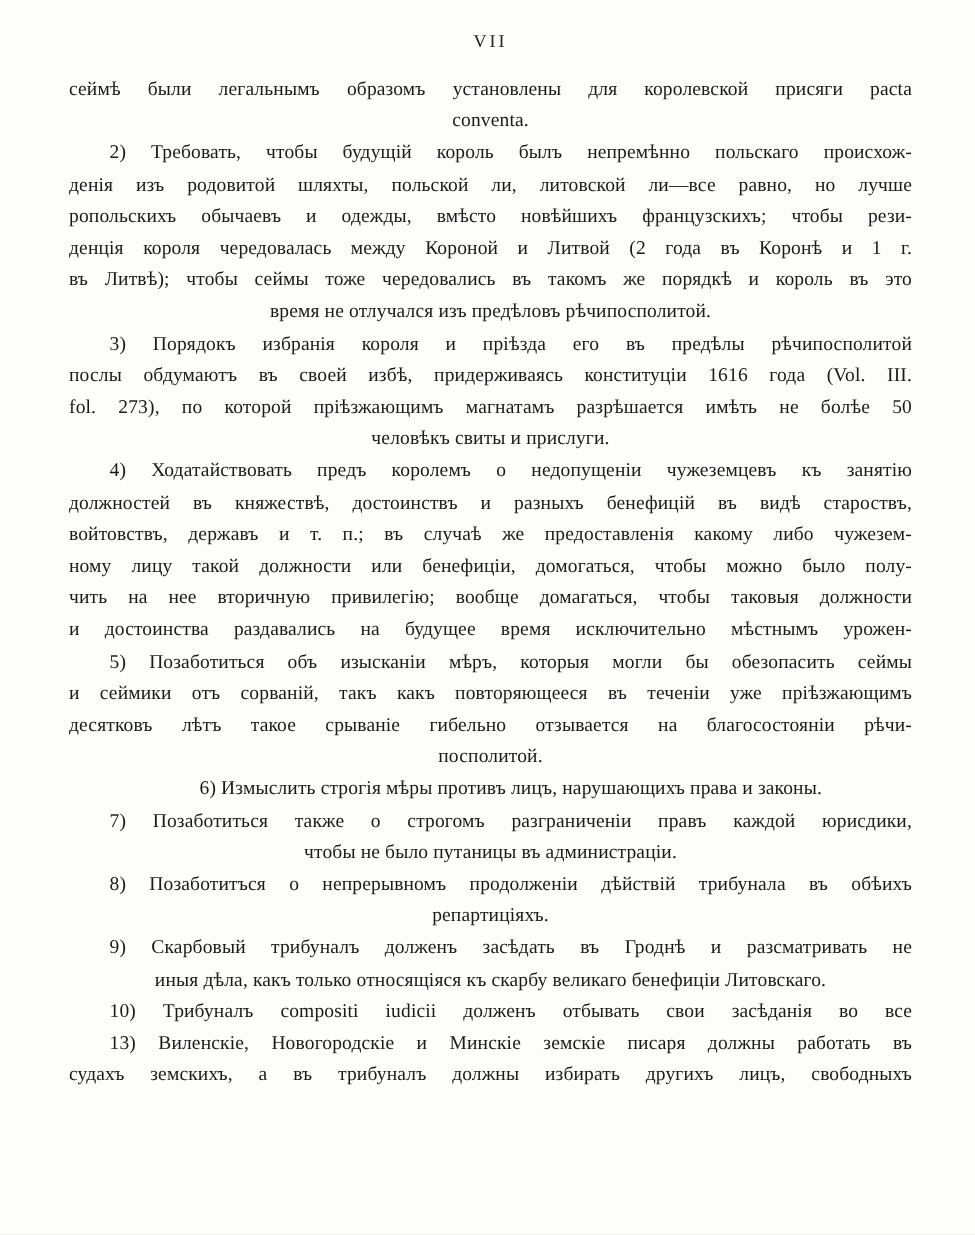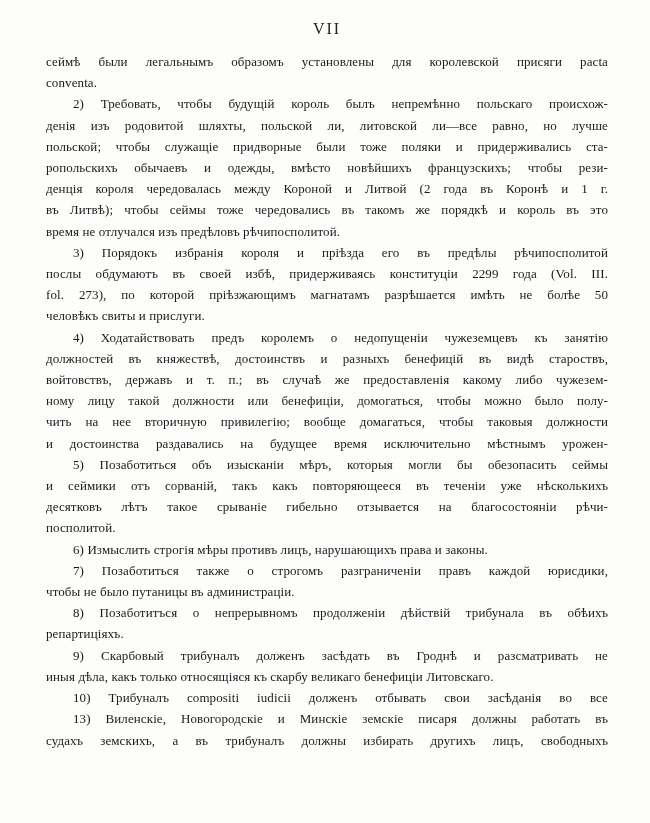--- a/index.html
+++ b/index.html
@@ -13,76 +13,75 @@
     margin: 0 auto;
     background: #fdfdfc;
     box-sizing: border-box;
     padding: 20px 42px 0 46px;
     font-family: "Liberation Serif", "DejaVu Serif", serif;
     color: #1a1a1a;
     overflow: hidden;
   }
   .page-number {
     text-align: center;
-    font-size: 16px;
+    font-size: 12px;
     letter-spacing: 2px;
     margin-bottom: 13px;
     color: #222;
   }
   .text-block {
     font-size: 13px;
     line-height: 21.2px;
     letter-spacing: 0.1px;
   }
   p.line {
     margin: 0;
     text-align: justify;
     text-align-last: justify;
     white-space: normal;
   }
   p.line.last {
-    text-align: left;
+    text-align: center;
     text-align-last: auto;
   }
   p.line.ind {
     text-indent: 27px;
   }
 </style>
 </head>
 <body>
 
 <div class="sheet">
   <div class="page-number">VII</div>
   <div class="text-block">
 
     <p class="line">сеймѣ были легальнымъ образомъ установлены для королевской присяги pacta</p>
     <p class="line last">conventa.</p>
 
     <p class="line ind">2) Требовать, чтобы будущій король былъ непремѣнно польскаго происхож-</p>
     <p class="line">денія изъ родовитой шляхты, польской ли, литовской ли—все равно, но лучше</p>
-    <p class="line">польской; чтобы служащіе придворные были тоже поляки и придерживались ста-</p>
     <p class="line">ропольскихъ обычаевъ и одежды, вмѣсто новѣйшихъ французскихъ; чтобы рези-</p>
     <p class="line">денція короля чередовалась между Короной и Литвой (2 года въ Коронѣ и 1 г.</p>
     <p class="line">въ Литвѣ); чтобы сеймы тоже чередовались въ такомъ же порядкѣ и король въ это</p>
     <p class="line last">время не отлучался изъ предѣловъ рѣчипосполитой.</p>
 
     <p class="line ind">3) Порядокъ избранія короля и пріѣзда его въ предѣлы рѣчипосполитой</p>
-    <p class="line">послы обдумаютъ въ своей избѣ, придерживаясь конституціи 2299 года (Vol. III.</p>
+    <p class="line">послы обдумаютъ въ своей избѣ, придерживаясь конституціи 1616 года (Vol. III.</p>
     <p class="line">fol. 273), по которой пріѣзжающимъ магнатамъ разрѣшается имѣть не болѣе 50</p>
     <p class="line last">человѣкъ свиты и прислуги.</p>
 
     <p class="line ind">4) Ходатайствовать предъ королемъ о недопущеніи чужеземцевъ къ занятію</p>
     <p class="line">должностей въ княжествѣ, достоинствъ и разныхъ бенефицій въ видѣ староствъ,</p>
     <p class="line">войтовствъ, державъ и т. п.; въ случаѣ же предоставленія какому либо чужезем-</p>
     <p class="line">ному лицу такой должности или бенефиціи, домогаться, чтобы можно было полу-</p>
     <p class="line">чить на нее вторичную привилегію; вообще домагаться, чтобы таковыя должности</p>
     <p class="line">и достоинства раздавались на будущее время исключительно мѣстнымъ урожен-</p>
 
     <p class="line ind">5) Позаботиться объ изысканіи мѣръ, которыя могли бы обезопасить сеймы</p>
-    <p class="line">и сеймики отъ сорваній, такъ какъ повторяющееся въ теченіи уже нѣсколькихъ</p>
+    <p class="line">и сеймики отъ сорваній, такъ какъ повторяющееся въ теченіи уже пріѣзжающимъ</p>
     <p class="line">десятковъ лѣтъ такое срываніе гибельно отзывается на благосостояніи рѣчи-</p>
     <p class="line last">посполитой.</p>
 
     <p class="line last ind">6) Измыслить строгія мѣры противъ лицъ, нарушающихъ права и законы.</p>
 
     <p class="line ind">7) Позаботиться также о строгомъ разграниченіи правъ каждой юрисдики,</p>
     <p class="line last">чтобы не было путаницы въ администраціи.</p>
 
     <p class="line ind">8) Позаботитъся о непрерывномъ продолженіи дѣйствій трибунала въ обѣихъ</p>
     <p class="line last">репартиціяхъ.</p>

